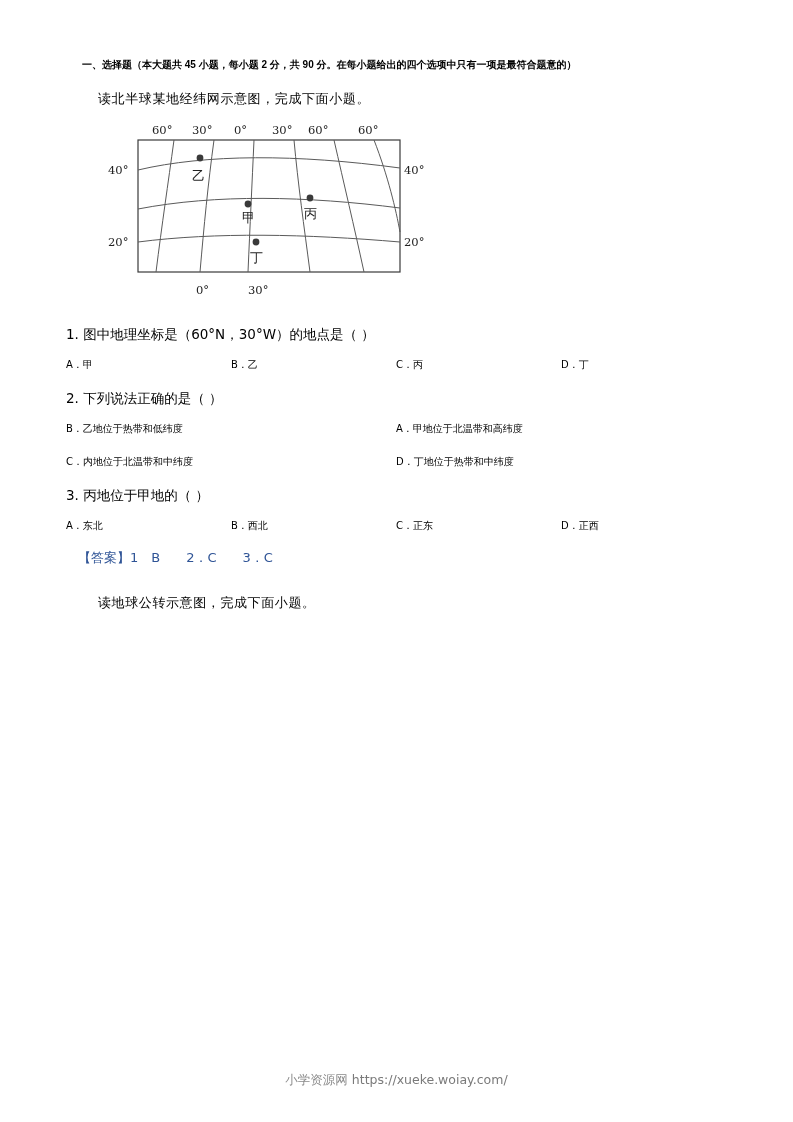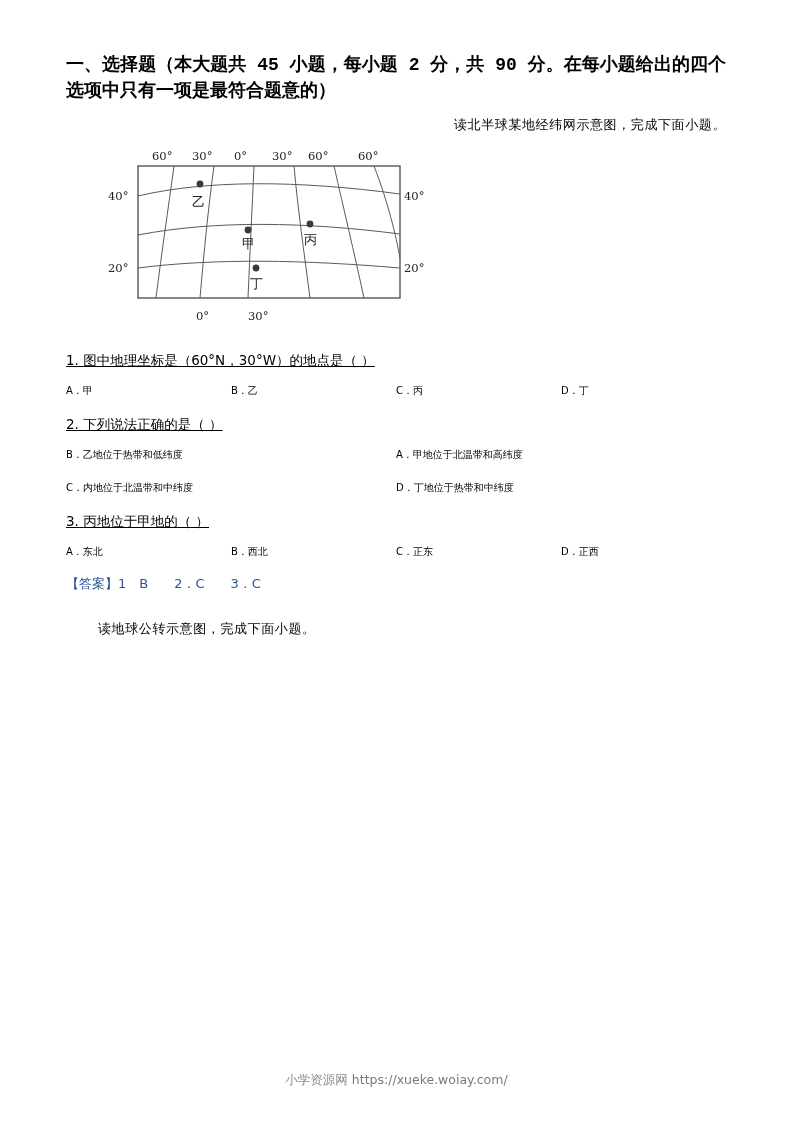--- a/index.html
+++ b/index.html
@@ -30,61 +30,59 @@
   }
   .doc-title {
     text-align: center;
     font-size: 17px;
     font-weight: bold;
     font-family: "DejaVu Sans", sans-serif;
     letter-spacing: 1px;
     margin: 0 0 22px 0;
   }
   .section-head {
-    font-size: 18px;
+    font-size: 10px;
     font-weight: bold;
-    font-family: Liberation Mono, monospace;
+    font-family: Liberation Sans, sans-serif;
     line-height: 26px;
-    margin: 0 0 12px 0;
+    margin: 0 0 12px 16px;
     text-align: justify;
   }
   .stem-lead {
     font-size: 13px;
     font-family: "DejaVu Serif", serif;
     margin: 0 0 6px 0;
     padding-left: 32px;
     letter-spacing: 0.6px;
-    text-align: right;
   }
   .figure-wrap {
     padding-left: 30px;
     margin: 4px 0 10px 0;
   }
   .q-text {
     font-size: 13.5px;
     font-family: "DejaVu Sans", sans-serif;
     margin: 0 0 9px 0;
     line-height: 22px;
-    text-decoration: underline;
   }
   .opts {
     display: flex;
     width: 100%;
     margin: 0 0 11px 0;
     font-size: 10px;
     font-family: "DejaVu Sans", sans-serif;
     line-height: 22px;
   }
   .opts.four > div { width: 25%; }
   .opts.two > div { width: 50%; }
   .answer-line {
     font-size: 13px;
     font-family: "DejaVu Sans", sans-serif;
     color: #2f5496;
-    margin: 8px 0 0 0;
+    margin: 8px 0 0 12px;
     line-height: 20px;
   }
   .answer-line .ans-item { margin-right: 26px; }
   .answer-line .ans-tag { letter-spacing: 0px; }
   .after-lead {
     font-size: 13px;
     font-family: "DejaVu Serif", serif;
     margin: 26px 0 0 0;
     padding-left: 32px;
     letter-spacing: 0.6px;

